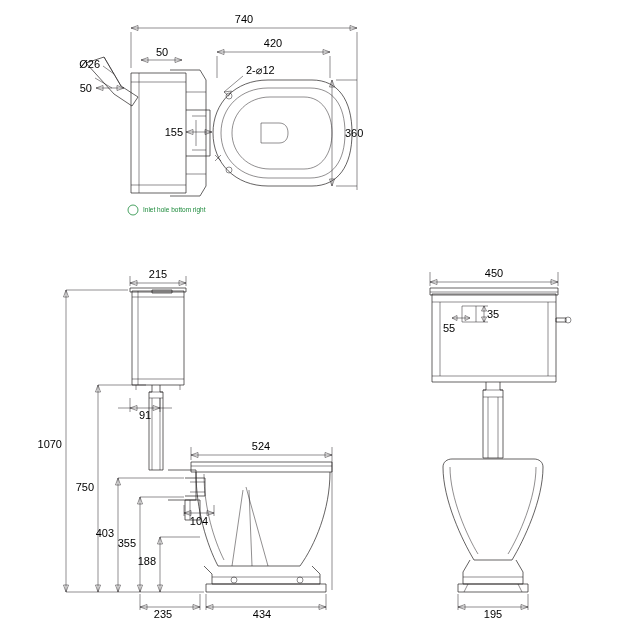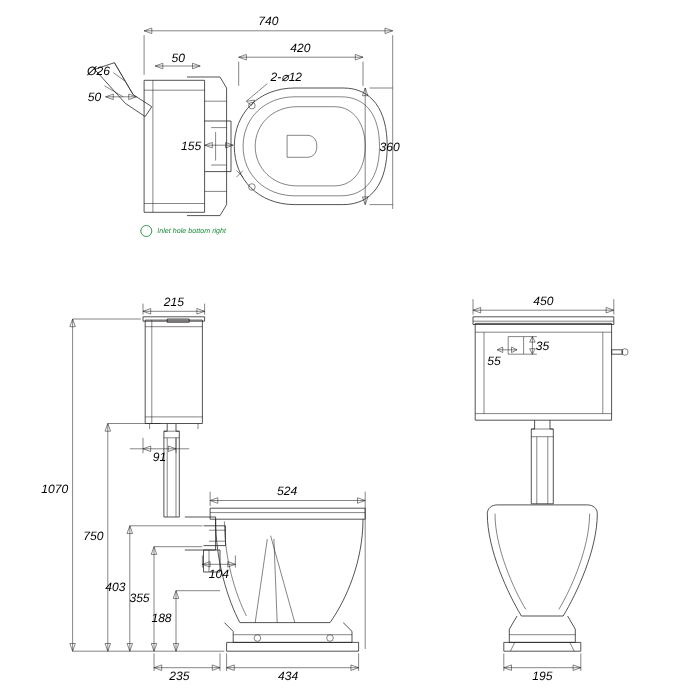--- a/index.html
+++ b/index.html
@@ -2,21 +2,21 @@
 <html><head>
 <meta charset="utf-8">
 <style>
   html,body{margin:0;padding:0;}
   body{
     width:628px;height:628px;
     background:#ffffff;
     font-family:"Liberation Sans", sans-serif;
     overflow:hidden;
   }
-  #sheet{position:relative;width:608px;height:628px;font-style:italic;}
+  #sheet{position:relative;width:608px;height:628px;}
   svg{display:block;}
   .dimtext{
     font-family:"Liberation Sans", sans-serif;
     font-size:11px;
     fill:#000000;
   }
   .note{
     font-family:"Liberation Sans", sans-serif;
     font-size:6.5px;
     fill:#1b8a3a;

